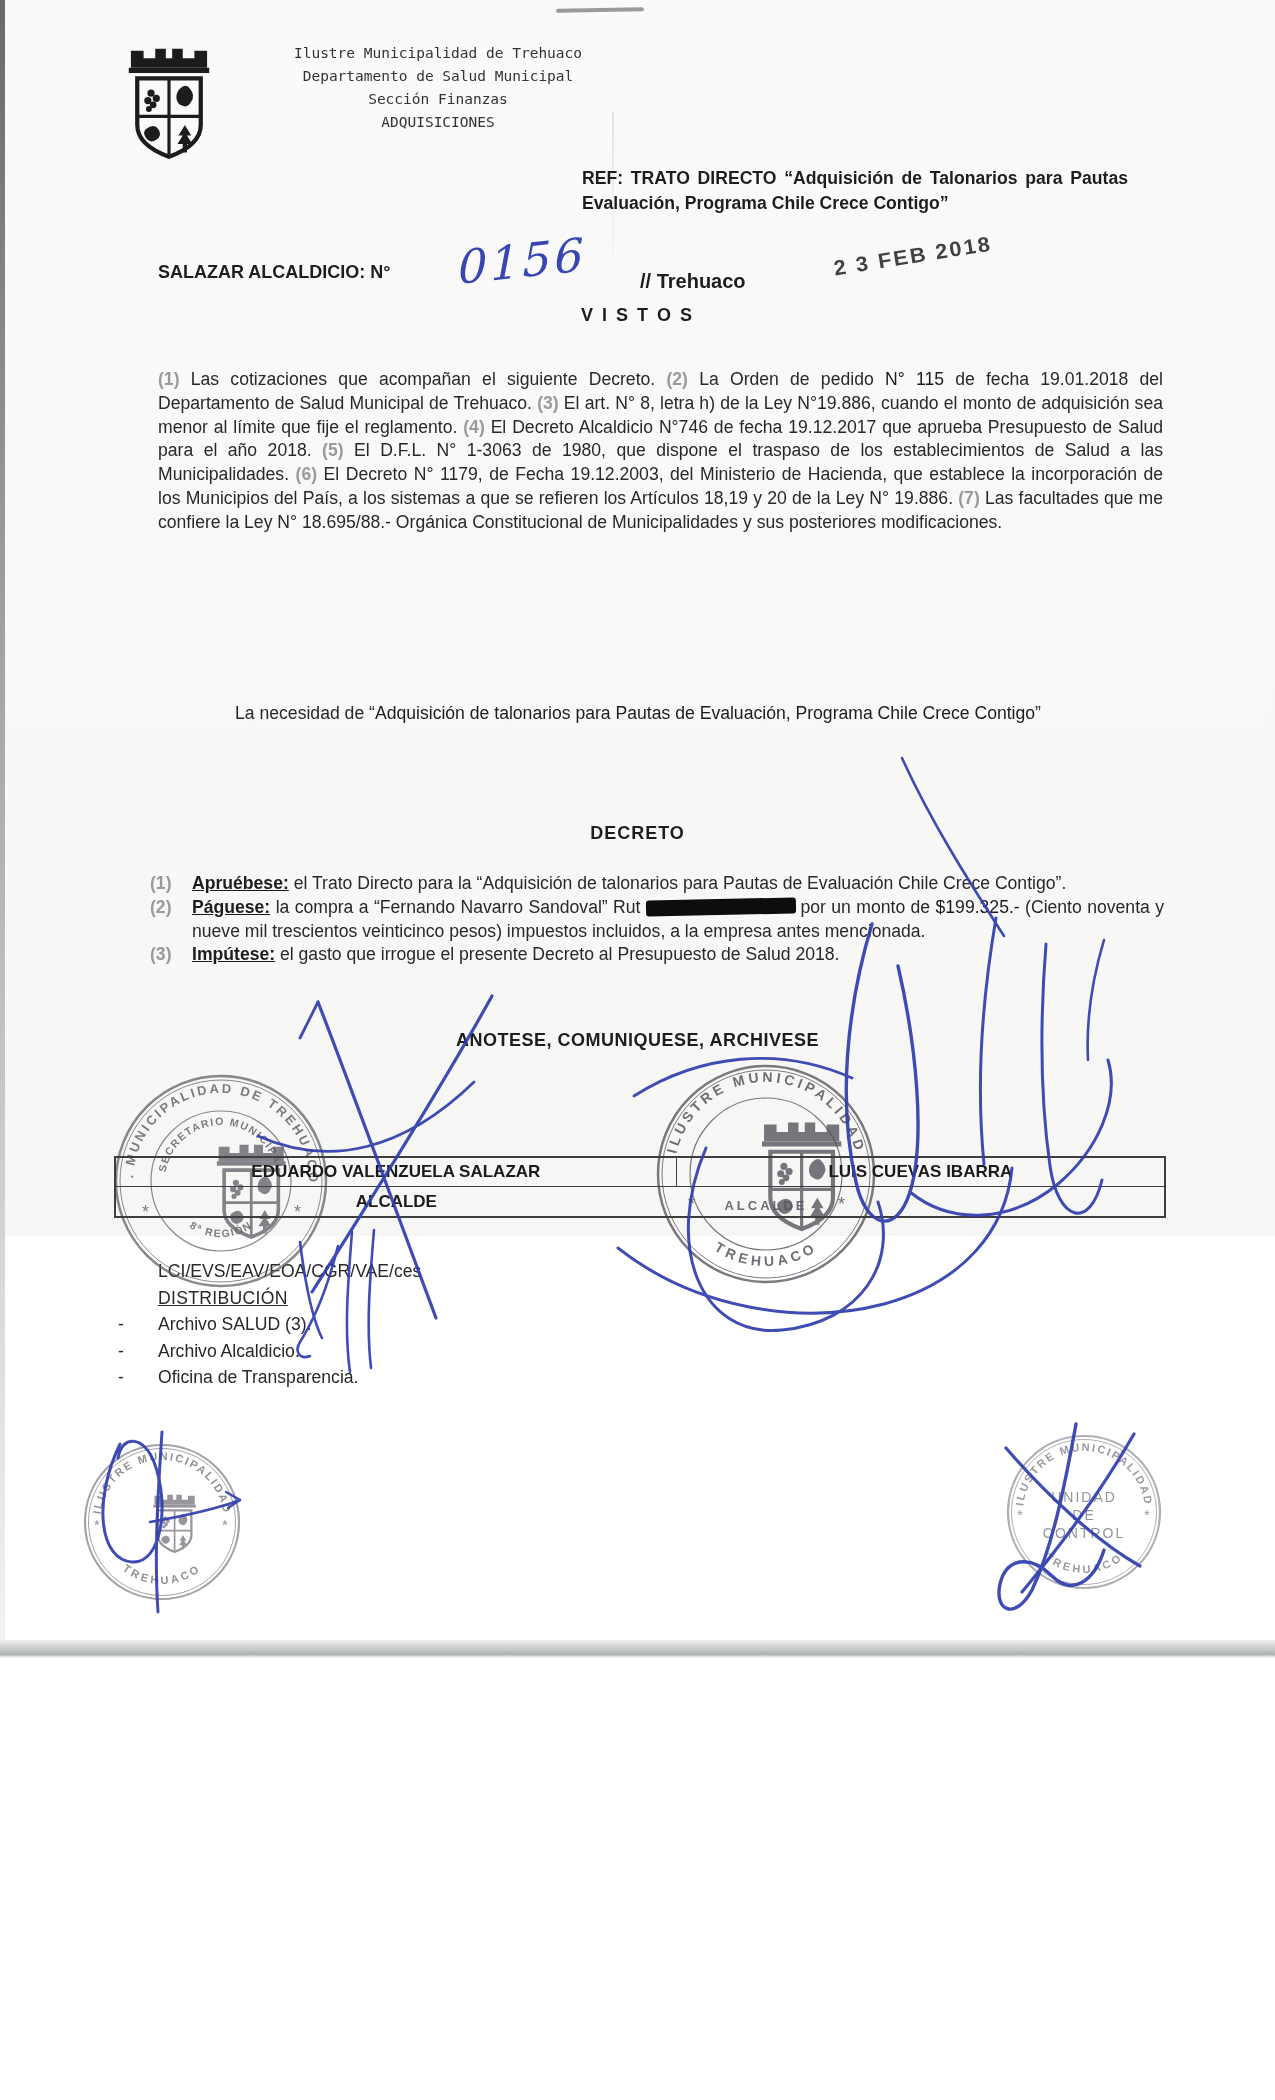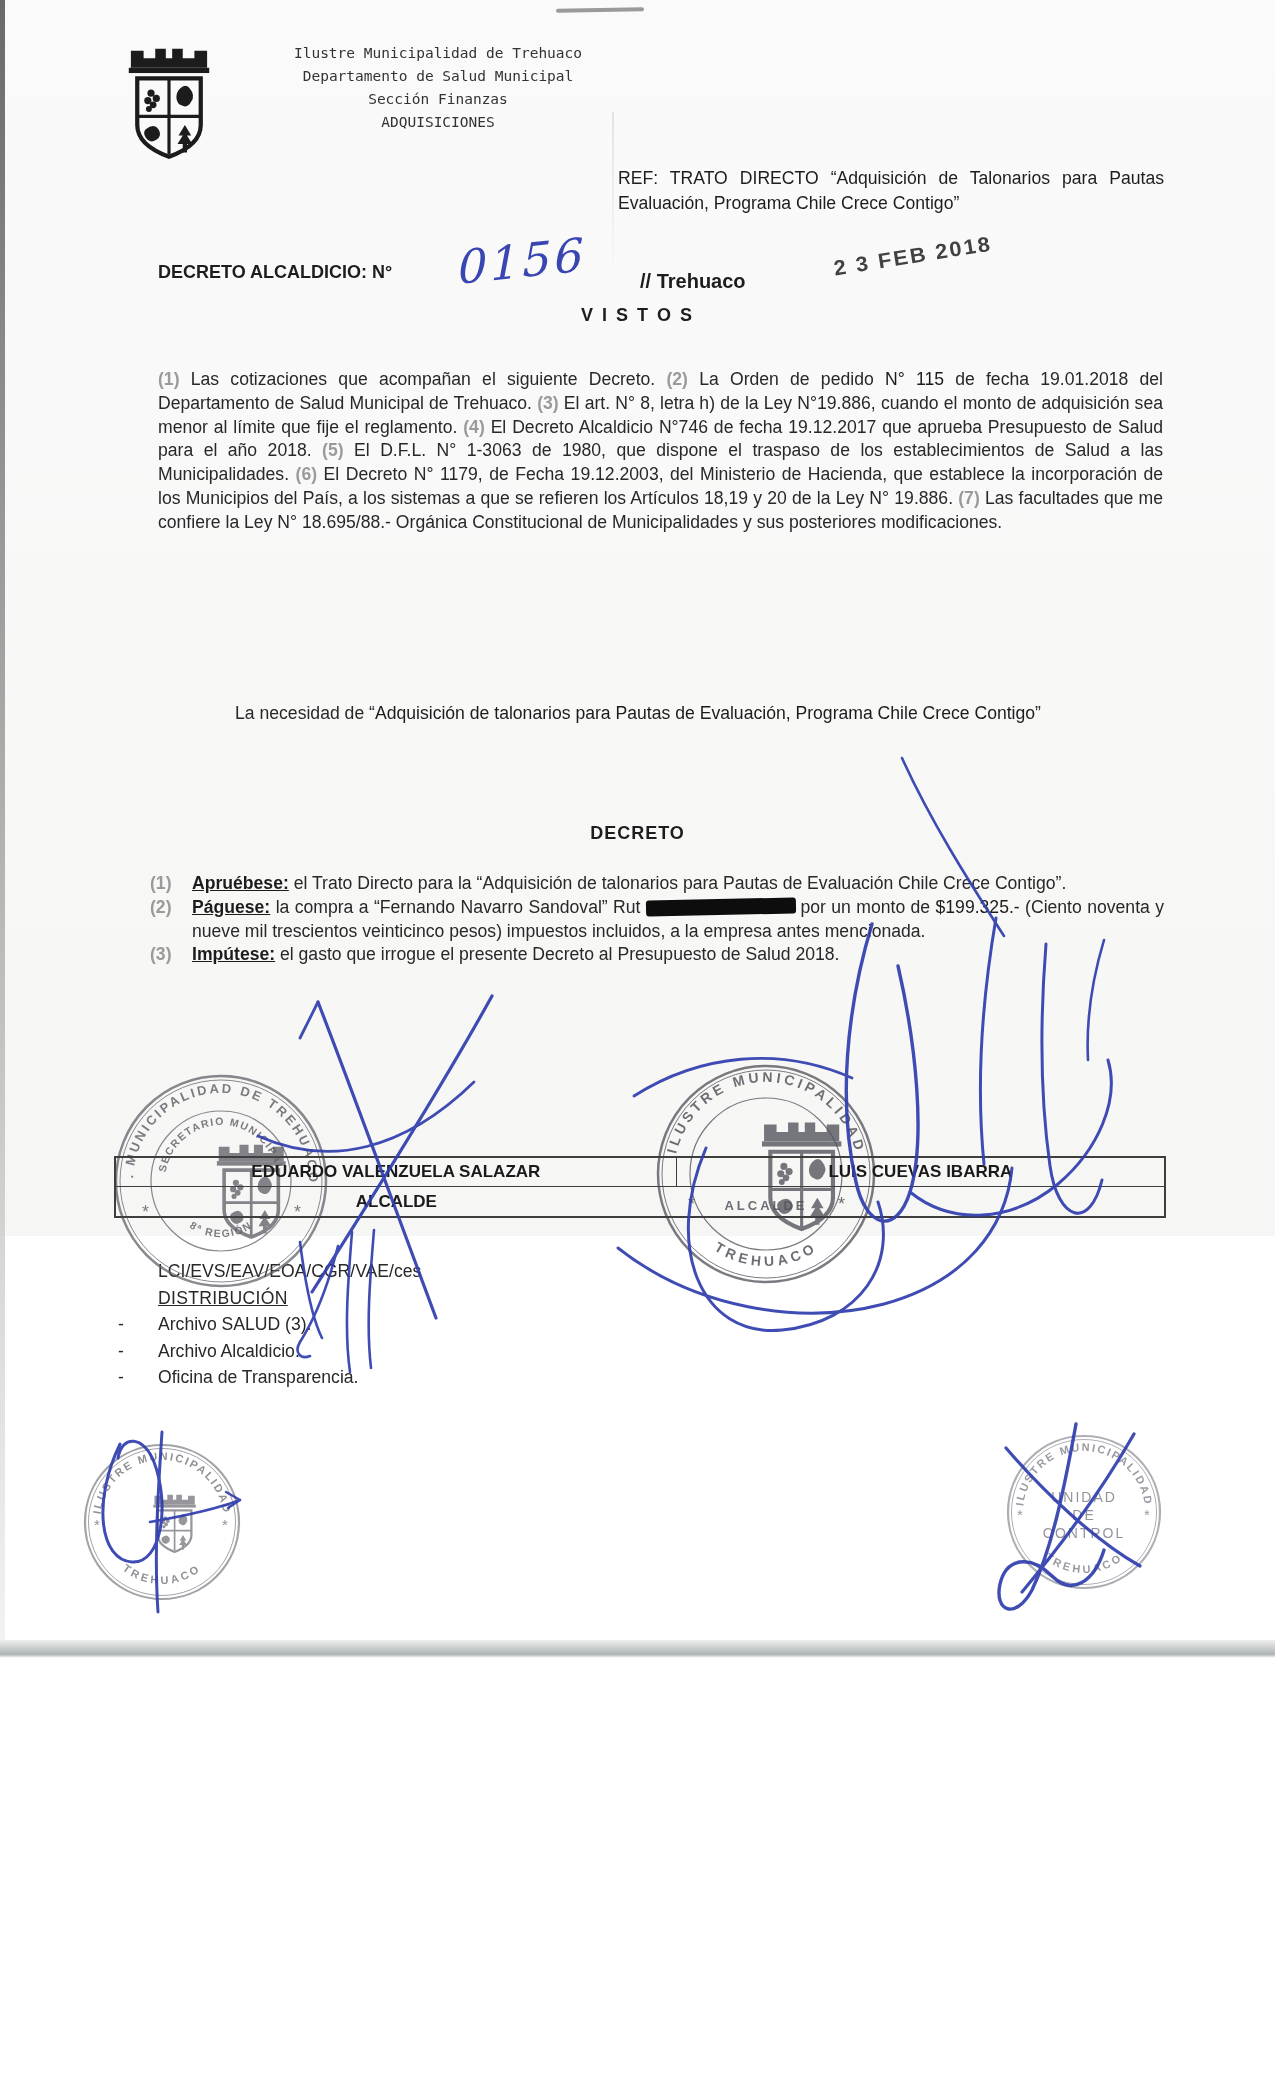--- a/index.html
+++ b/index.html
@@ -12,22 +12,22 @@
   .edge-left{position:absolute;left:0;top:0;width:5px;height:1640px;
          background:linear-gradient(180deg,#454545 0%,#6b6b6b 20%,#9b9b9b 48%,#cfcfcf 78%,#efefef 100%);opacity:.8;}
   .top-dash{position:absolute;left:556px;top:8px;width:88px;height:4px;background:#4a4a4a;
          opacity:.55;transform:rotate(-1deg);border-radius:2px;}
   .fold{position:absolute;left:612px;top:112px;width:2px;height:150px;
          background:linear-gradient(180deg,#dedede,#f5f5f4);opacity:.8;}
 
   .abs{position:absolute;}
   .letterhead-text{left:240px;top:42px;width:396px;text-align:center;
      font-family:"DejaVu Sans Mono","Liberation Mono",monospace;font-size:14.5px;line-height:23px;color:#333;}
-  .ref-block{left:618px;top:166px;width:546px;font-size:17.6px;line-height:24.5px;
-     font-weight:normal;color:#1d1d1d;text-align:justify;}
+  .ref-block{left:582px;top:166px;width:546px;font-size:17.6px;line-height:24.5px;
+     font-weight:bold;color:#1d1d1d;text-align:justify;}
   .decree-label{left:158px;top:262px;font-size:18px;font-weight:bold;color:#1d1d1d;}
   .hand-number{left:458px;top:234px;font-family:"DejaVu Serif",serif;font-style:italic;
      font-size:46px;color:#2f3dae;transform:rotate(-6deg) skewX(-6deg);letter-spacing:3px;opacity:.95;}
   .place-label{left:640px;top:270px;font-size:20px;font-weight:bold;color:#1d1d1d;}
   .date-stamp{left:836px;top:244px;font-size:21px;font-weight:bold;color:#2e2e2e;
      letter-spacing:2px;transform:rotate(-9deg) scaleX(1.04);opacity:.9;}
   .section-heading{left:0;top:0;width:1275px;text-align:center;font-weight:bold;
      font-size:18px;color:#1d1d1d;letter-spacing:2px;}
   .para{font-size:17.6px;line-height:23.8px;color:#282828;}
   .justify{text-align:justify;}
@@ -96,21 +96,21 @@
     </svg>
     <div class="abs letterhead-text">
       <div>Ilustre Municipalidad de Trehuaco</div>
       <div>Departamento de Salud Municipal</div>
       <div>Sección Finanzas</div>
       <div>ADQUISICIONES</div>
     </div>
 
     <div class="abs ref-block">REF: TRATO DIRECTO “Adquisición de Talonarios para Pautas Evaluación, Programa Chile Crece Contigo”</div>
 
-    <div class="abs decree-label">DECRETO ALCALDICIO: N°</div>
+    <div class="abs decree-label">SALAZAR ALCALDICIO: N°</div>
     <div class="abs hand-number">0156</div>
     <div class="abs place-label">// Trehuaco</div>
     <div class="abs date-stamp">2 3 FEB 2018</div>
 
     <div class="abs section-heading" style="top:305px">V I S T O S</div>
     <div class="abs para justify" style="left:158px;top:368px;width:1005px"><span class="r-g">(1)</span><span class="r-n">  Las cotizaciones que acompañan el siguiente Decreto. </span><span class="r-g">(2)</span><span class="r-n"> La Orden de pedido </span><span class="r-b">N° 115</span><span class="r-n"> de fecha 19.01.2018 del Departamento de Salud Municipal de Trehuaco. </span><span class="r-g">(3)</span><span class="r-n"> El art. N° 8, letra h) de la Ley N°19.886, cuando el monto de adquisición sea menor al límite que fije el reglamento. </span><span class="r-g">(4)</span><span class="r-n"> El Decreto Alcaldicio N°746 de fecha 19.12.2017 que aprueba Presupuesto de Salud para el año 2018. </span><span class="r-g">(5)</span><span class="r-n"> El D.F.L. N° 1-3063 de 1980, que dispone el traspaso de los establecimientos de Salud a las Municipalidades. </span><span class="r-g">(6)</span><span class="r-n">  El Decreto N° 1179, de Fecha 19.12.2003, del Ministerio de Hacienda, que establece la incorporación de los Municipios del País, a los sistemas a que se refieren los Artículos 18,19 y 20 de la Ley N° 19.886. </span><span class="r-g">(7)</span><span class="r-n"> Las facultades que me confiere la Ley N° 18.695/88.- Orgánica Constitucional de Municipalidades y sus posteriores modificaciones.</span></div>
 
     <div class="abs section-heading" style="top:823px;letter-spacing:1px">DECRETO</div>
 
     <div class="abs para center" style="left:158px;top:702px;width:960px"><span class="r-n">La necesidad de “</span><span class="r-b">Adquisición de talonarios para Pautas de Evaluación, Programa Chile Crece Contigo</span><span class="r-n">”</span></div>
@@ -121,20 +121,21 @@
       </div>
       <div class="decreto-item">
         <span class="dnum r-g">(2)</span>
         <span class="dbody"><span class="r-bu">Páguese:</span><span class="r-n"> la compra a “Fernando Navarro Sandoval” Rut</span><span class="r-rd"></span><span class="r-n">por un monto de </span><span class="r-b">$199.325.-</span><span class="r-n"> (Ciento noventa y nueve mil trescientos veinticinco pesos) impuestos incluidos, a la empresa antes mencionada.</span></span>
       </div>
       <div class="decreto-item">
         <span class="dnum r-g">(3)</span>
         <span class="dbody"><span class="r-bu">Impútese:</span><span class="r-n"> el gasto que irrogue el presente Decreto al Presupuesto de Salud 2018.</span></span>
       </div>
     </div>
+    <div class="abs closing-line">ANOTESE, COMUNIQUESE, ARCHIVESE</div>
 
     <svg class="stamp" style="left:108px;top:1068px" width="226" height="226" viewBox="0 0 226 226">
       <g fill="none" stroke="#5c5c64" opacity=".72">
         <circle cx="113" cy="113" r="105" stroke-width="2.5"></circle>
         <circle cx="113" cy="113" r="101" stroke-width="1"></circle>
         <circle cx="113" cy="113" r="70" stroke-width="1.2"></circle>
       </g>
       <defs>
         <path id="sec-top" d="M 25,113 A 88,88 0 0 1 201,113"></path>
         <path id="sec-in-top" d="M 57,113 A 56,56 0 0 1 169,113"></path>

